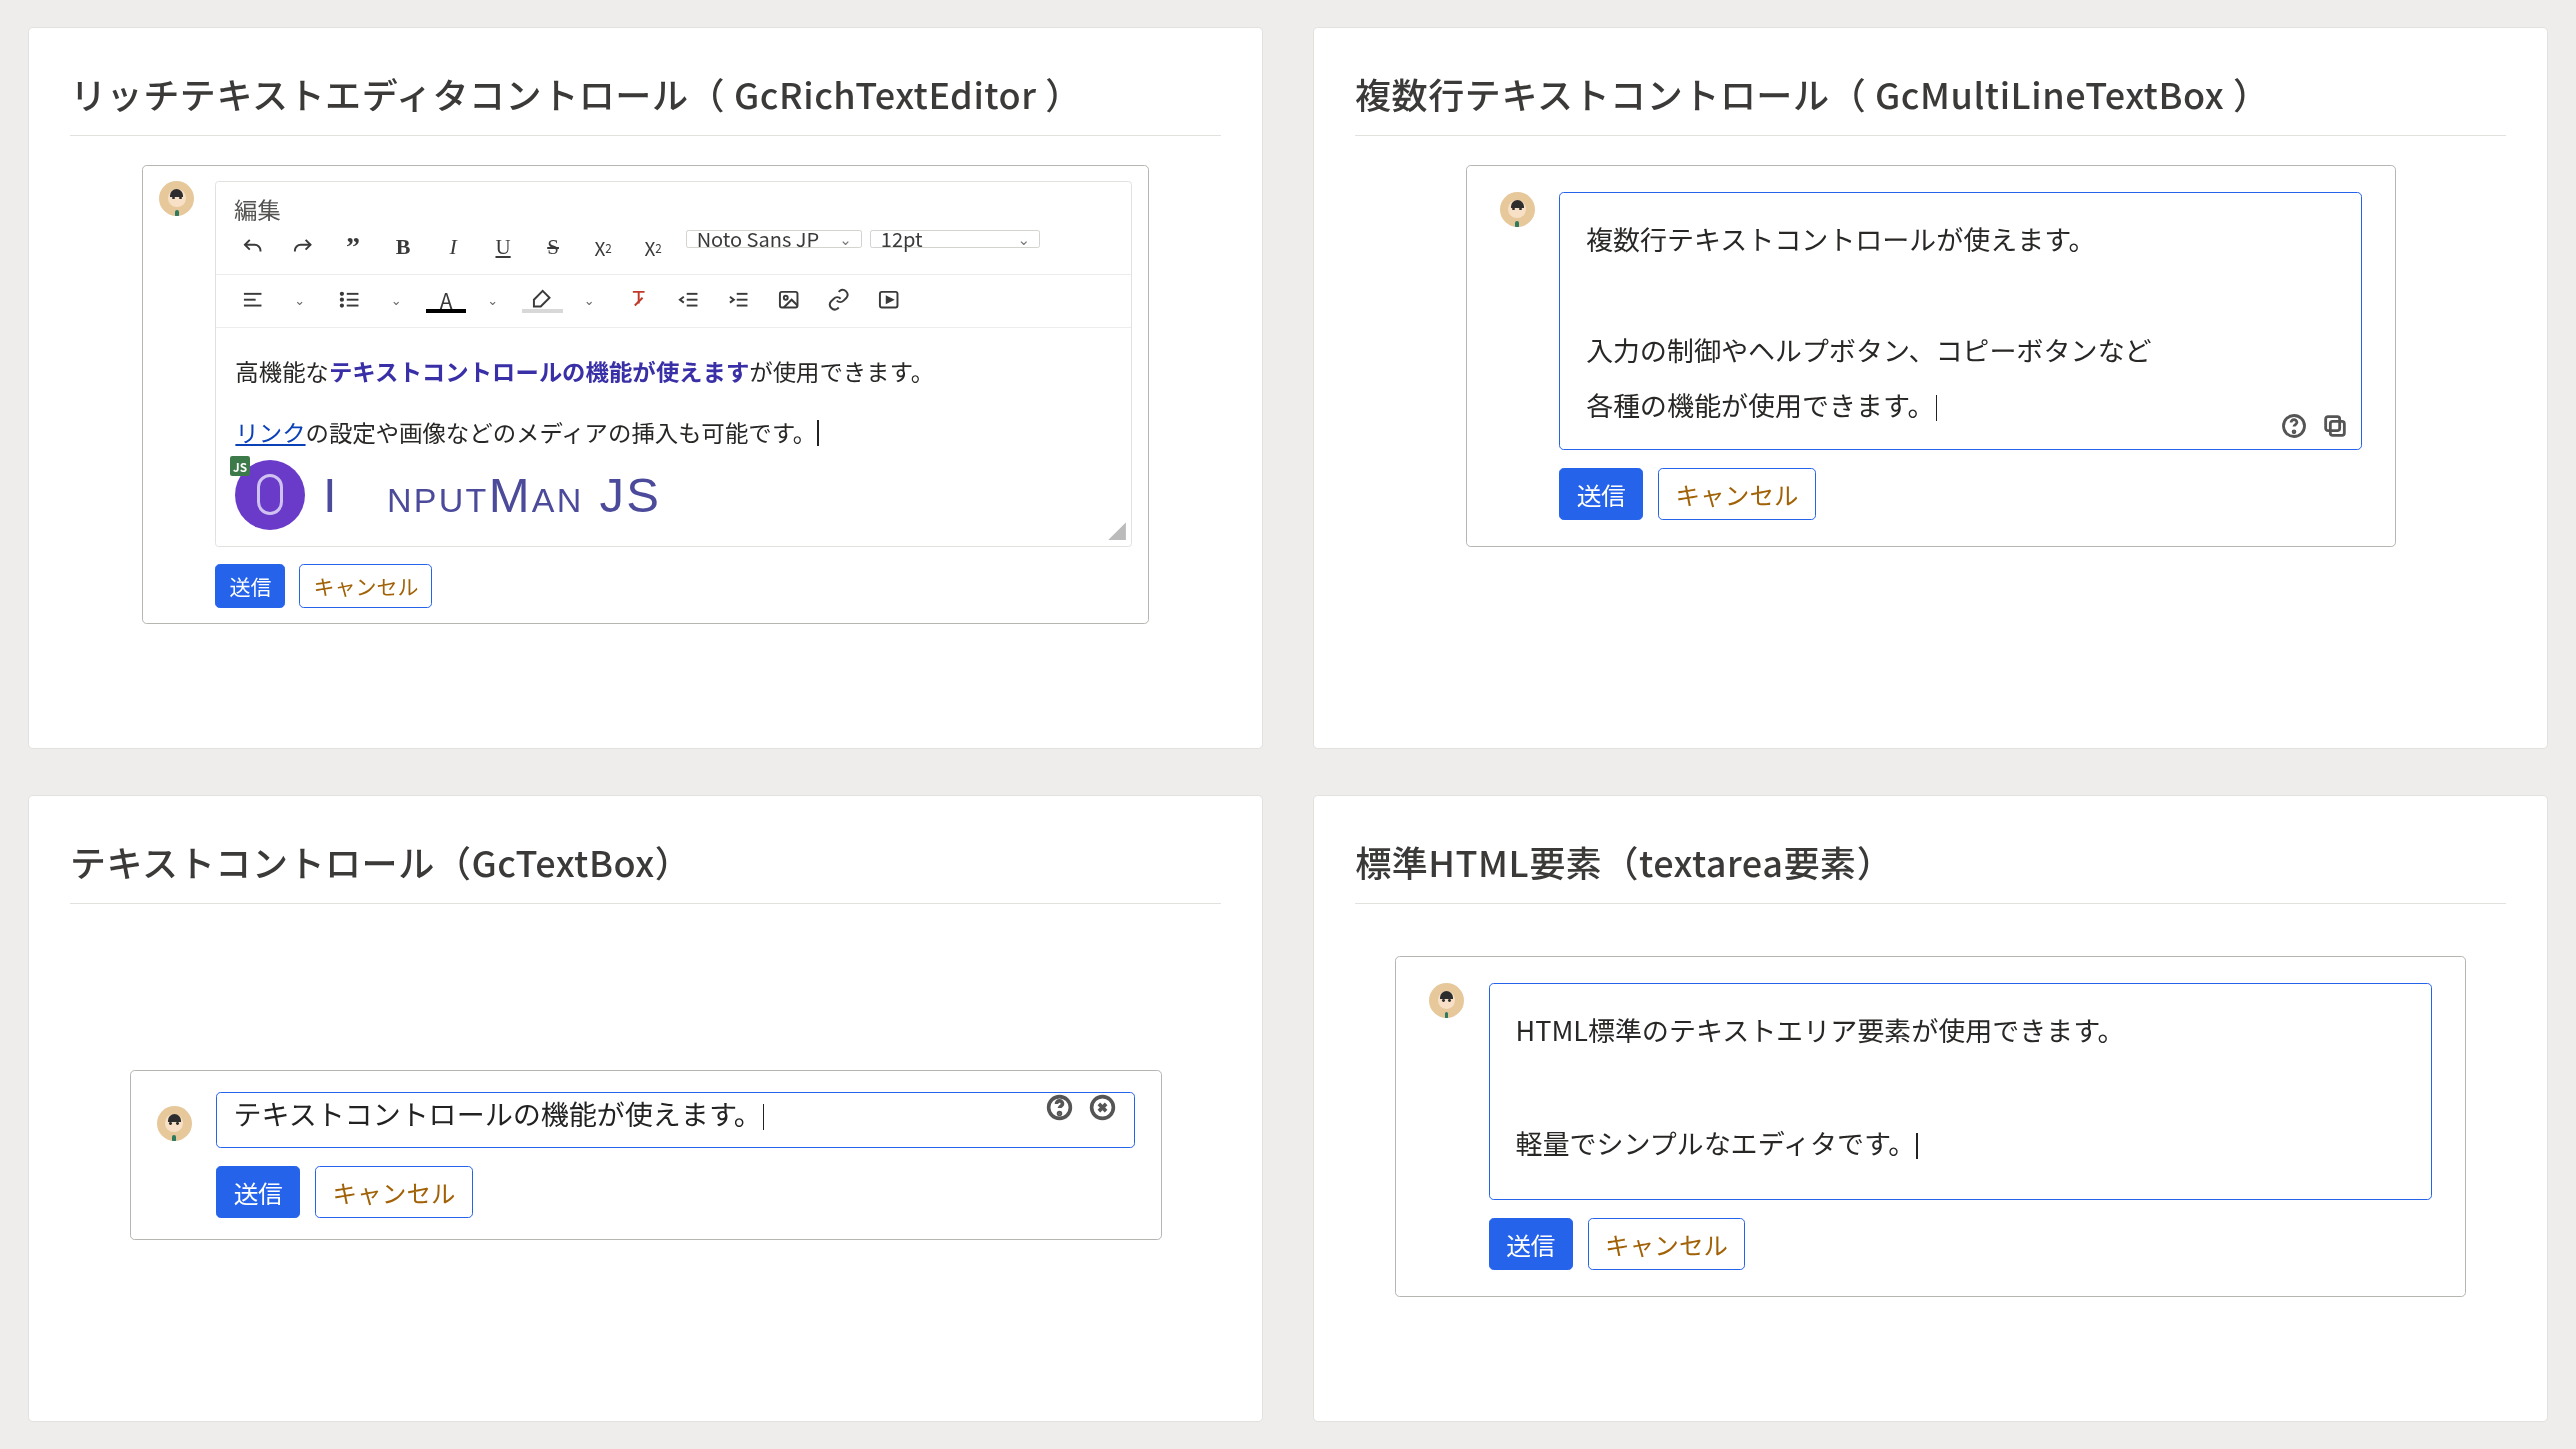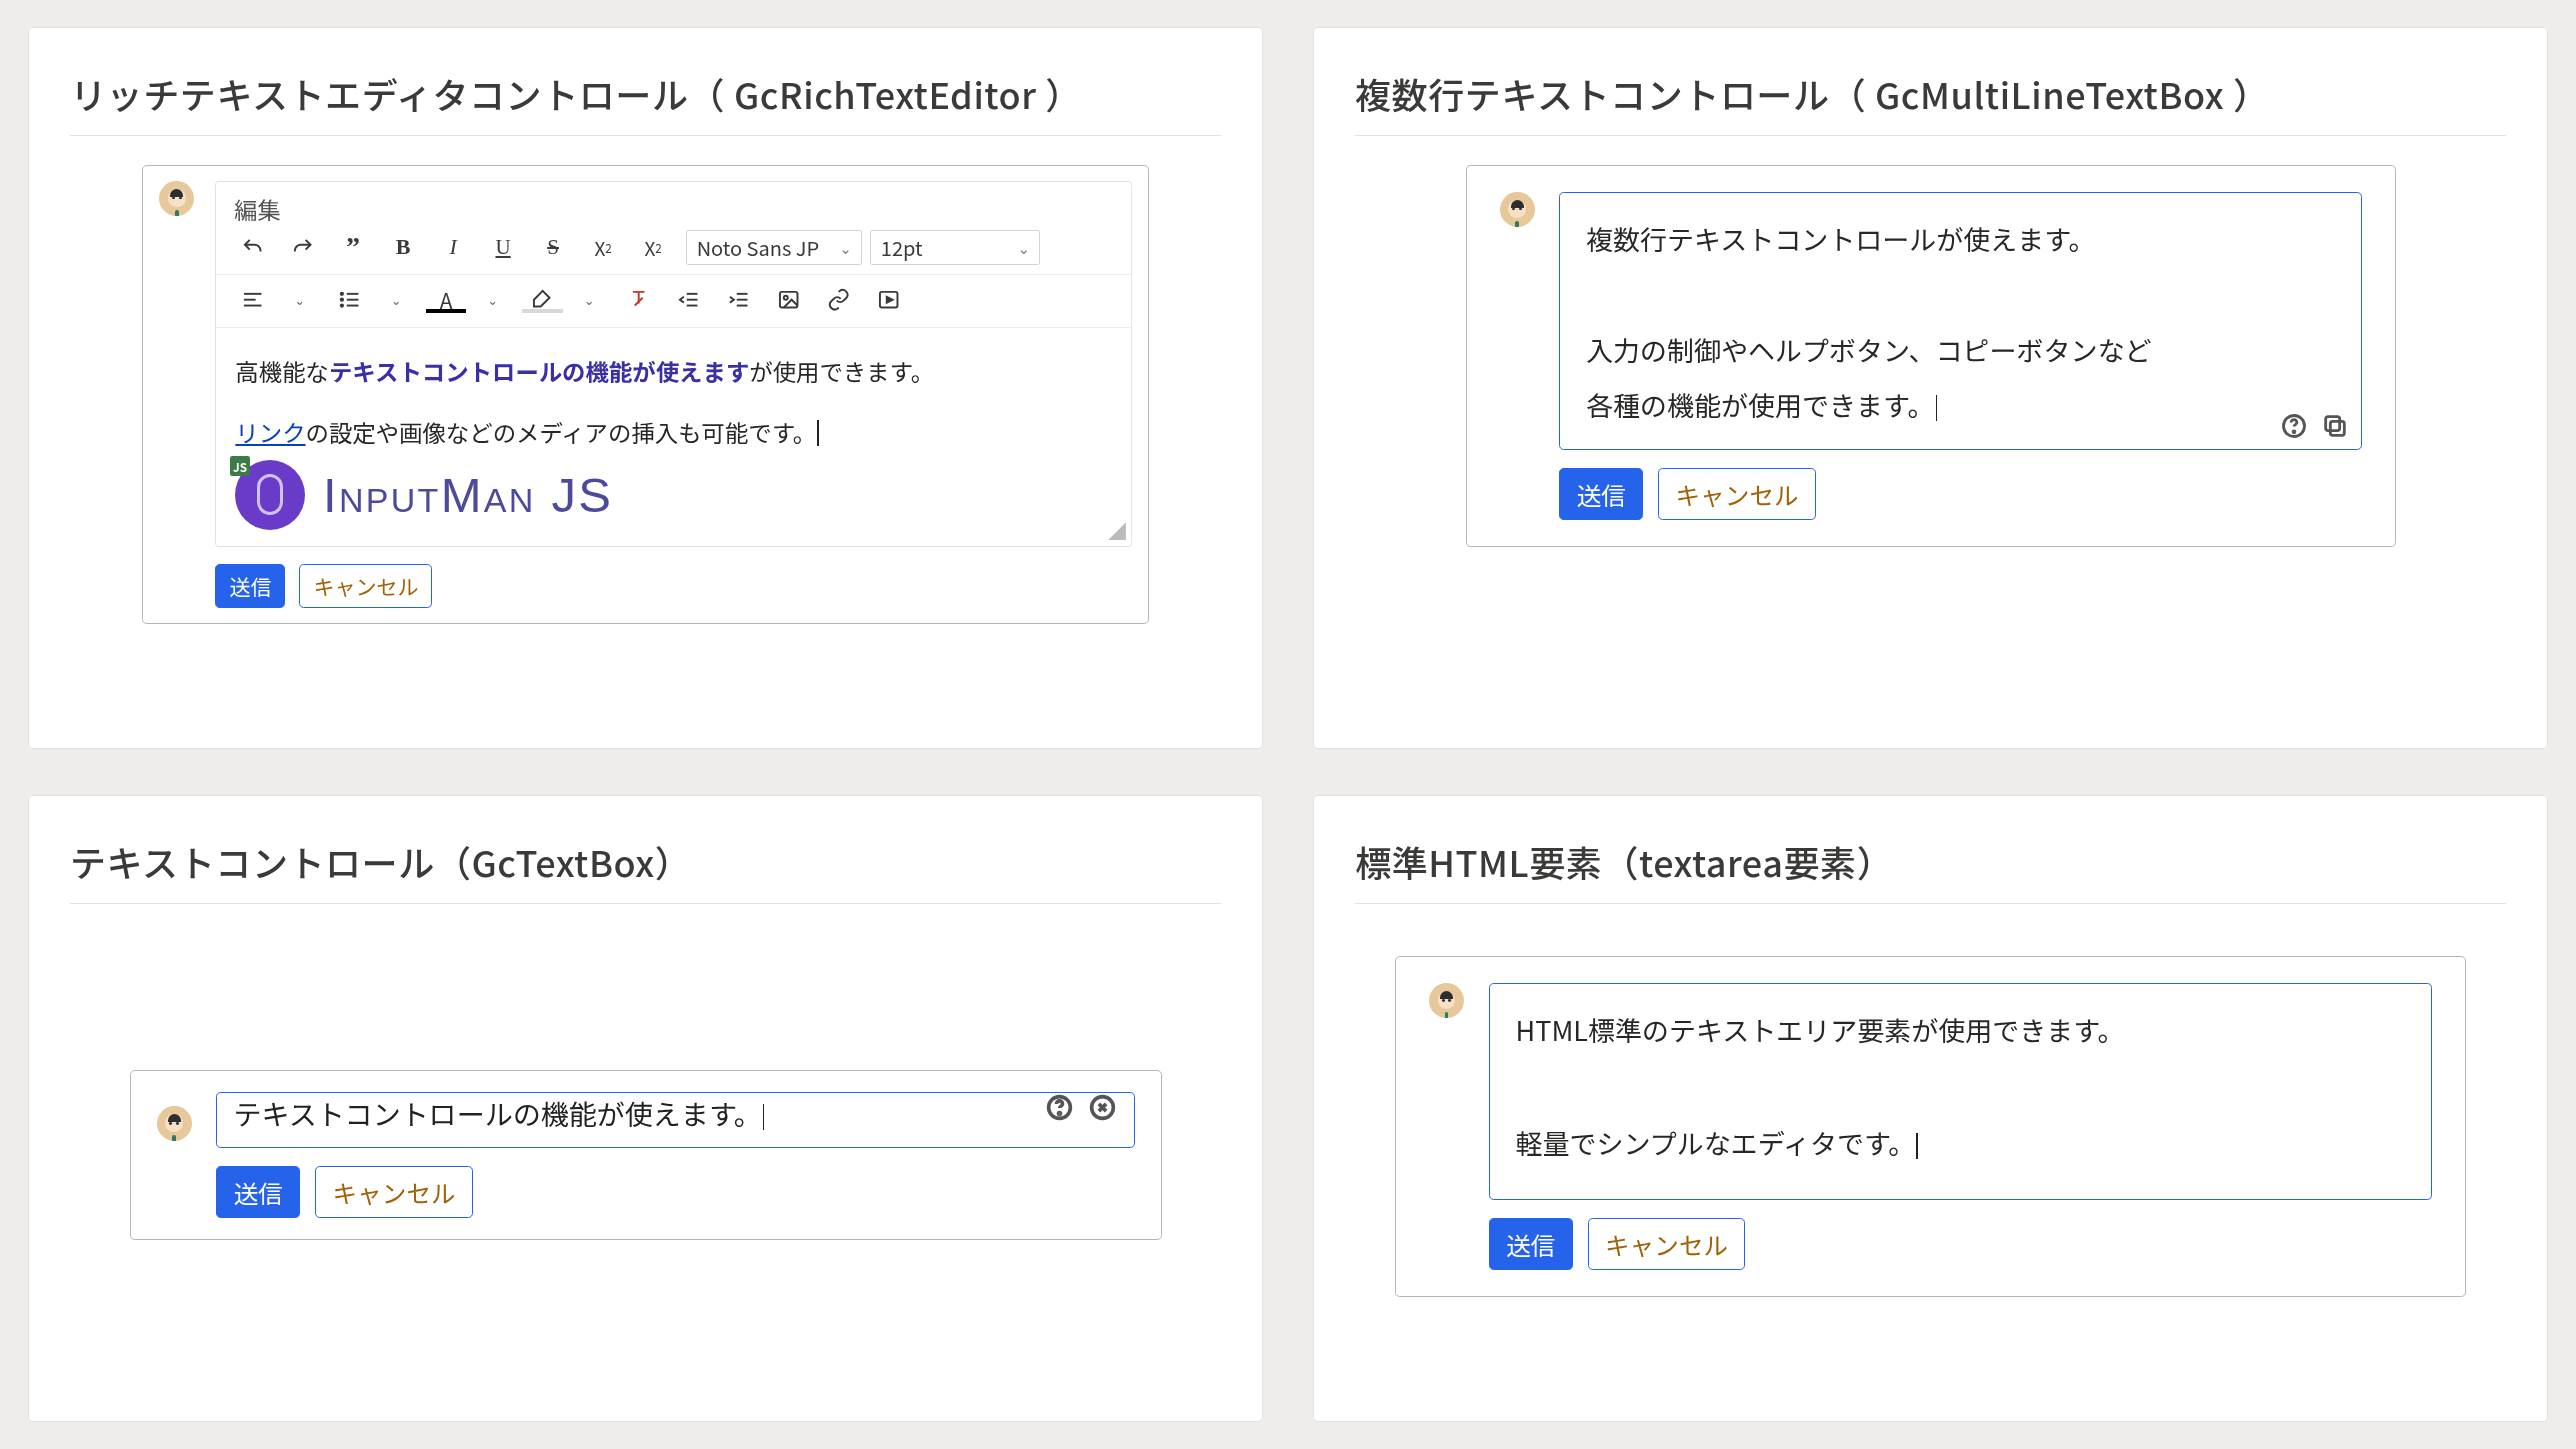--- a/index.html
+++ b/index.html
@@ -25,21 +25,21 @@
 .rte-box{border:0.6px solid #e3e1de;border-radius:3.5px;}
 .rte-menu{padding:10.5px 17.6px 3.5px;color:#545352;font-size:23.4px;}
 .rte-tb{display:flex;flex-wrap:wrap;gap:8.2px 0;padding:0 11.7px 9.4px;border-bottom:1.2px solid #eeedeb;}
 .rte-tb2{display:flex;flex-wrap:wrap;gap:8.2px 0;padding:7px 11.7px 9.4px;border-bottom:1.2px solid #eeedeb;}
 .tbtn{width:50px;height:35px;display:flex;align-items:center;justify-content:center;color:#3a3a3a;cursor:pointer;}
 .tbtn svg{width:23.4px;height:23.4px;}
 .tbtn.bold{font-weight:800;font-size:22px;font-family:Georgia,serif;}
 .tbtn.ital{font-style:italic;font-size:22px;font-family:Georgia,serif;}
 .tbtn.und{font-size:21px;text-decoration:underline;font-family:Georgia,serif;}
 .tbtn.strk{font-size:21px;text-decoration:line-through;font-family:Georgia,serif;}
-.tsel{height:35px;border:0.6px solid #d5d3cf;border-radius:2.3px;display:flex;align-items:center;justify-content:space-between;padding:0 9.4px;color:#3a3a3a;font-size:20px;margin-left:8.2px;cursor:pointer;text-align:center;}
+.tsel{height:18px;border:0.6px solid #d5d3cf;border-radius:2.3px;display:flex;align-items:center;justify-content:space-between;padding:0 9.4px;color:#3a3a3a;font-size:20px;margin-left:8.2px;cursor:pointer;text-align:center;}
 .tsel.font{width:176px;}
 .tsel.size{width:170px;}
 .tsel .chev{font-size:15px;color:#777;}
 .Abar{position:relative;}
 .Abar::after{content:"";position:absolute;left:4.7px;right:4.7px;bottom:4.7px;height:3.5px;background:#000;}
 .Abar.hl::after{background:#d8d8d8;}
 .tcaret{font-size:13px;color:#666;margin-left:-3.5px;}
 .rte-body{padding:21px 19px 16.4px;min-height:158px;position:relative;}
 .rte-line{font-size:23.4px;color:#282725;line-height:1.9;}
 .rte-link{color:#0b41b7;text-decoration:underline;}
@@ -200,21 +200,21 @@
                   </div>
             </div>
             <div class="rte-body">
               <div class="rte-line"><span>高機能な</span><span class="rte-bold">テキストコントロールの機能が使えます</span><span>が使用できます。</span></div>
               <div style="height:16.4px"></div>
               <div class="rte-line"><span class="rte-link">リンク</span><span>の設定や画像などのメディアの挿入も可能です。</span><span class="caret"></span></div>
               <div class="rte-logo">
                 <div class="rte-badge">
                       <div class="rte-badge-inner"></div>
                     </div>
-                <div class="rte-logotxt"><span class="up">I</span><span style="font-variant:small-caps;">nput</span><span class="up">M</span><span style="font-variant:small-caps;">an</span> <span class="up">JS</span></div>
+                <div class="rte-logotxt"><span class="up">I</span><span style="font-variant:small-caps;margin-left:48px;">nput</span><span class="up">M</span><span style="font-variant:small-caps;">an</span> <span class="up">JS</span></div>
               </div>
               <div class="resize-g">◢</div>
             </div>
           </div>
           <div class="actions">
             <div class="btn btn-pri">送信</div>
             <div class="btn btn-sec">キャンセル</div>
           </div>
         </div>
       </div>

